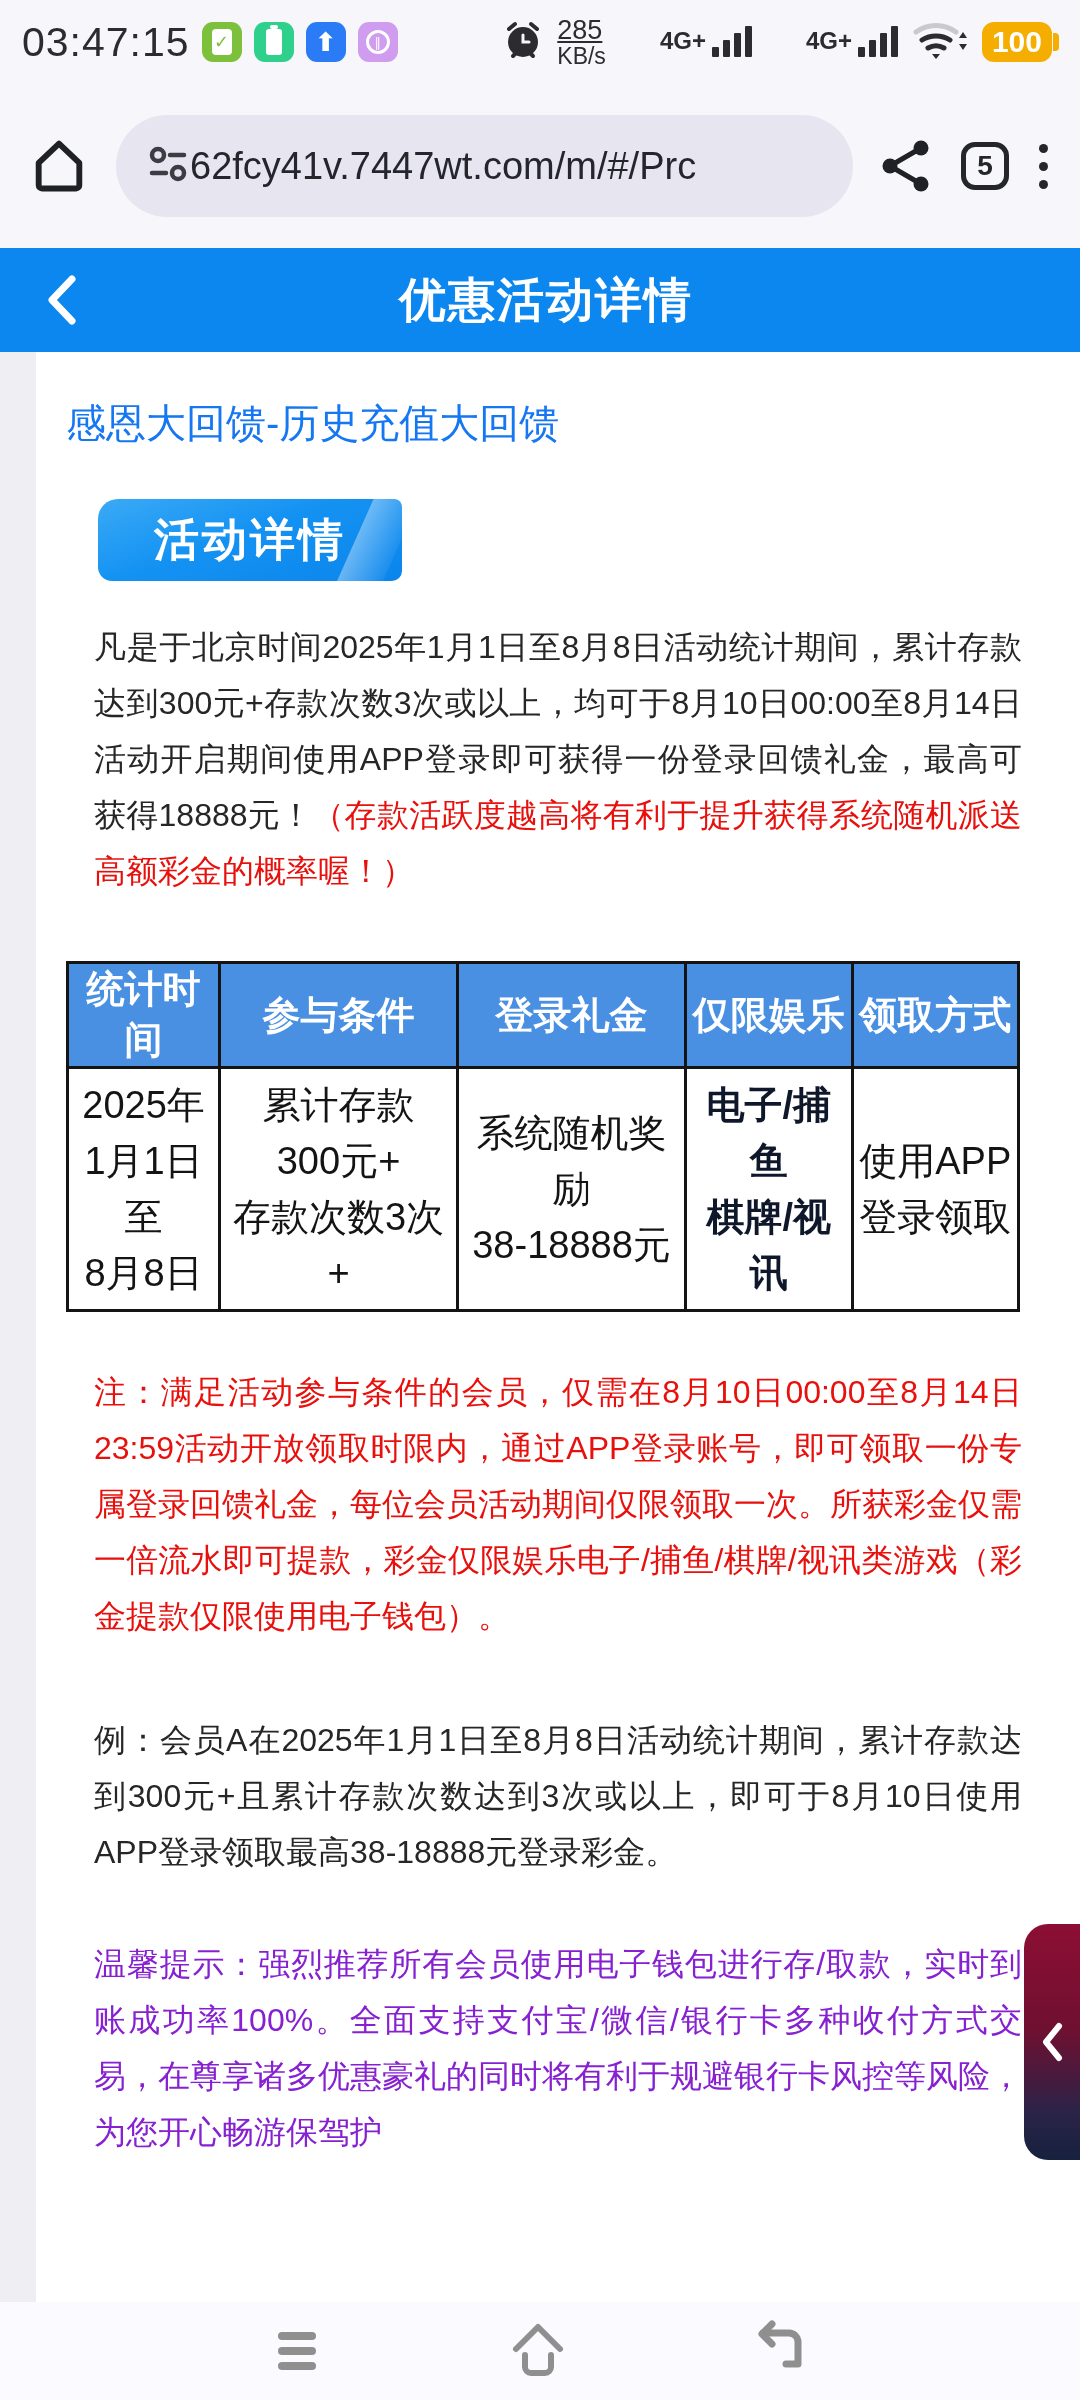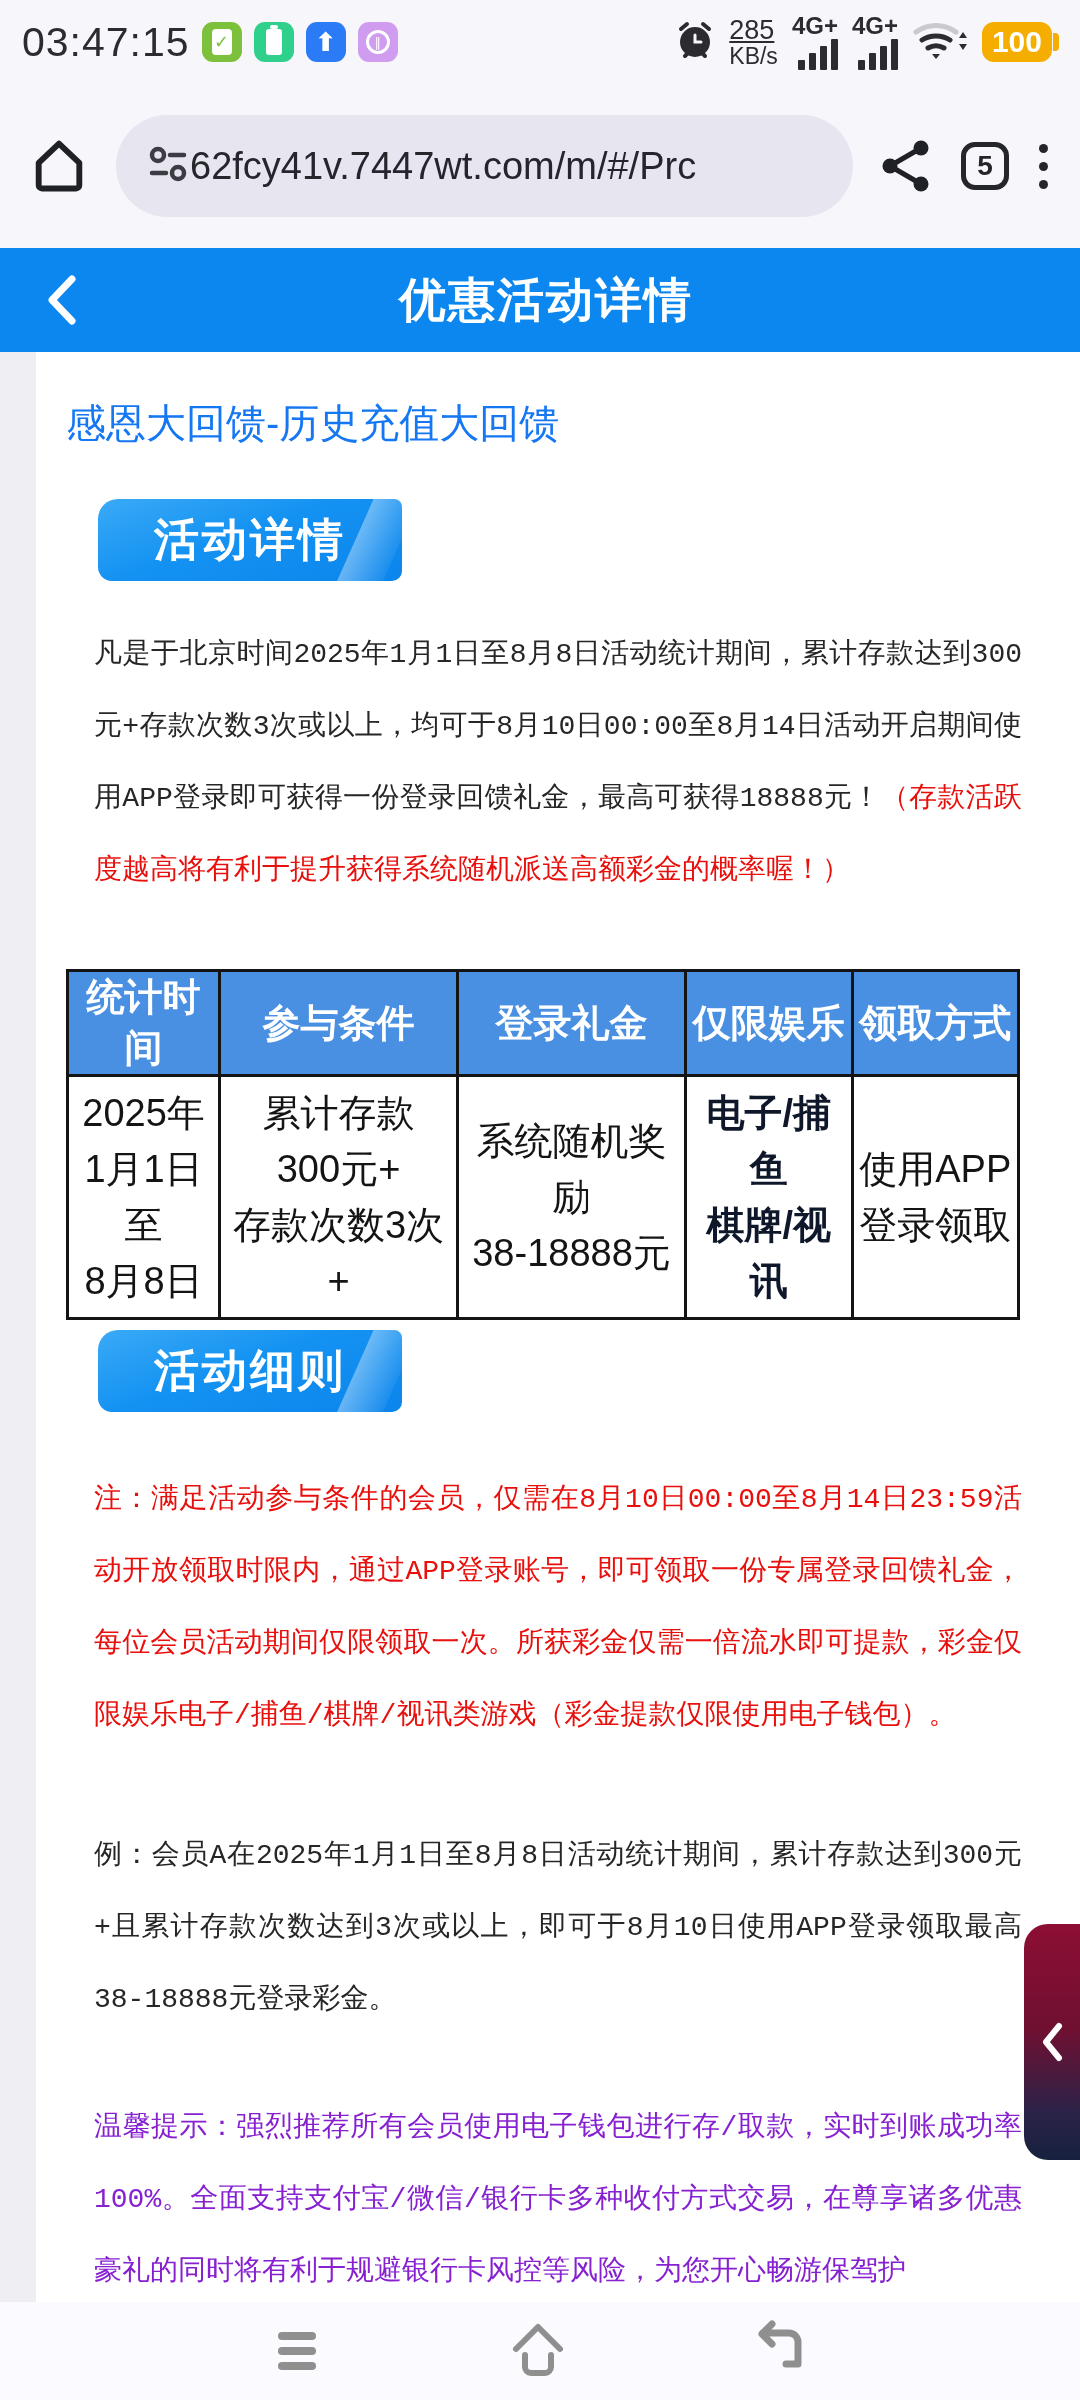--- a/index.html
+++ b/index.html
@@ -20,21 +20,21 @@
   .ni-batt .inner{width:16px;height:26px;background:#fff;border-radius:3px;position:relative;}
   .ni-batt .inner:before{content:"";position:absolute;top:-4px;left:4px;width:8px;height:4px;background:#fff;border-radius:2px;}
   .ni-up{background:#2b7bf6;color:#fff;font-size:26px;font-weight:bold;}
   .ni-circ{background:#cf9cf0;}
   .ni-circ .inner{width:24px;height:24px;border:3px solid #fff;border-radius:50%;box-sizing:border-box;
                   display:flex;align-items:center;justify-content:center;color:#fff;font-size:13px;}
   .sb-right{display:flex;align-items:center;gap:14px;}
   .speed{display:flex;flex-direction:column;line-height:1.05;color:#2b2b30;}
   .speed .v{font-size:27px;text-decoration:underline;}
   .speed .u{font-size:23px;}
-  .sig{display:flex;flex-direction:column;align-items:center;line-height:1;}
+  .sig{display:flex;align-items:center;line-height:1;margin-left:40px;}
   .sig .g{font-size:24px;font-weight:bold;color:#2b2b30;margin-bottom:2px;}
   .bars{display:flex;align-items:flex-end;gap:4px;height:30px;margin-left:6px;}
   .bars i{display:block;width:7px;background:#2b2b30;border-radius:1px;}
   .battery{background:#f5ae00;border-radius:12px;padding:3px 10px;position:relative;margin-right:6px;}
   .battery:after{content:"";position:absolute;right:-7px;top:50%;transform:translateY(-50%);
                  width:6px;height:18px;background:#f5ae00;border-radius:0 4px 4px 0;}
   .battery span{color:#fff;font-size:30px;font-weight:bold;}
 
   
   .toolbar{height:164px;background:#f7f6fb;display:flex;align-items:center;padding:0 28px;gap:26px;
@@ -61,21 +61,21 @@
   .crumb{display:block;margin:44px 60px 0 66px;color:#1677f2;font-size:40px;text-decoration:none;}
   .badge{position:relative;margin-left:98px;width:304px;height:82px;border-radius:20px 8px 10px 14px;
          background:linear-gradient(160deg,#3aaaf6 0%,#1492f2 45%,#0b85ec 100%);
          display:flex;align-items:center;justify-content:center;overflow:hidden;}
   .badge:after{content:"";position:absolute;right:6px;top:-12px;width:46px;height:130px;
                background:linear-gradient(90deg,rgba(255,255,255,.38),rgba(255,255,255,.06));
                transform:skewX(-24deg);}
   .badge span{position:relative;color:#fff;font-size:45px;font-weight:bold;letter-spacing:3px;}
   .badge1{margin-top:48px;}
   .badge2{margin-top:10px;}
-  .para{margin:38px 58px 0 94px;font-size:28px;line-height:72px;color:#262626;text-align:justify;font-family:Liberation Mono, monospace;}
+  .para{margin:38px 58px 0 94px;font-size:32px;line-height:56px;color:#262626;text-align:justify;}
   .red{color:#e8100c;}
   .purple{color:#8620d0;}
 
   
   table.promo{border-collapse:collapse;margin:62px 0 0 66px;width:954px;table-layout:fixed;}
   table.promo th,table.promo td{border:3px solid #141414;text-align:center;box-sizing:border-box;}
   table.promo th{background:#4a90e2;color:#fff;font-size:38px;font-weight:bold;height:66px;padding:0 4px;}
   table.promo td{font-size:38px;color:#141414;line-height:56px;height:212px;vertical-align:middle;padding:8px 4px;}
   table.promo td.cell-red div{color:#0f172a;font-weight:bold;}
   .c1{width:16%;}.c2{width:25%;}.c3{width:24%;}.c4{width:17.5%;}.c5{width:17.5%;}
@@ -254,23 +254,20 @@
               <div>棋牌/视讯</div>
         </td>
         <td>
           <div>使用APP</div>
               <div>登录领取</div>
         </td>
       </tr>
     </tbody>
       </table>
 
-    <div class="badge badge2">
-      <span>活动细则</span>
-    </div>
 
     <p class="para red" style="margin-top:52px">注：满足活动参与条件的会员，仅需在8月10日00:00至8月14日23:59活动开放领取时限内，通过APP登录账号，即可领取一份专属登录回馈礼金，每位会员活动期间仅限领取一次。所获彩金仅需一倍流水即可提款，彩金仅限娱乐电子/捕鱼/棋牌/视讯类游戏（彩金提款仅限使用电子钱包）。</p>
 
     <p class="para" style="margin-top:68px">例：会员A在2025年1月1日至8月8日活动统计期间，累计存款达到300元+且累计存款次数达到3次或以上，即可于8月10日使用APP登录领取最高38-18888元登录彩金。</p>
 
     <p class="para purple" style="margin-top:56px">温馨提示：强烈推荐所有会员使用电子钱包进行存/取款，实时到账成功率100%。全面支持支付宝/微信/银行卡多种收付方式交易，在尊享诸多优惠豪礼的同时将有利于规避银行卡风控等风险，为您开心畅游保驾护</p>
 
     <div class="drawer-tab">
       <svg width="26" height="44" viewBox="0 0 26 44">
           <polyline points="20,6 7,22 20,38" fill="none" stroke="#ffffff" stroke-width="6" stroke-linecap="round" stroke-linejoin="round"></polyline>

